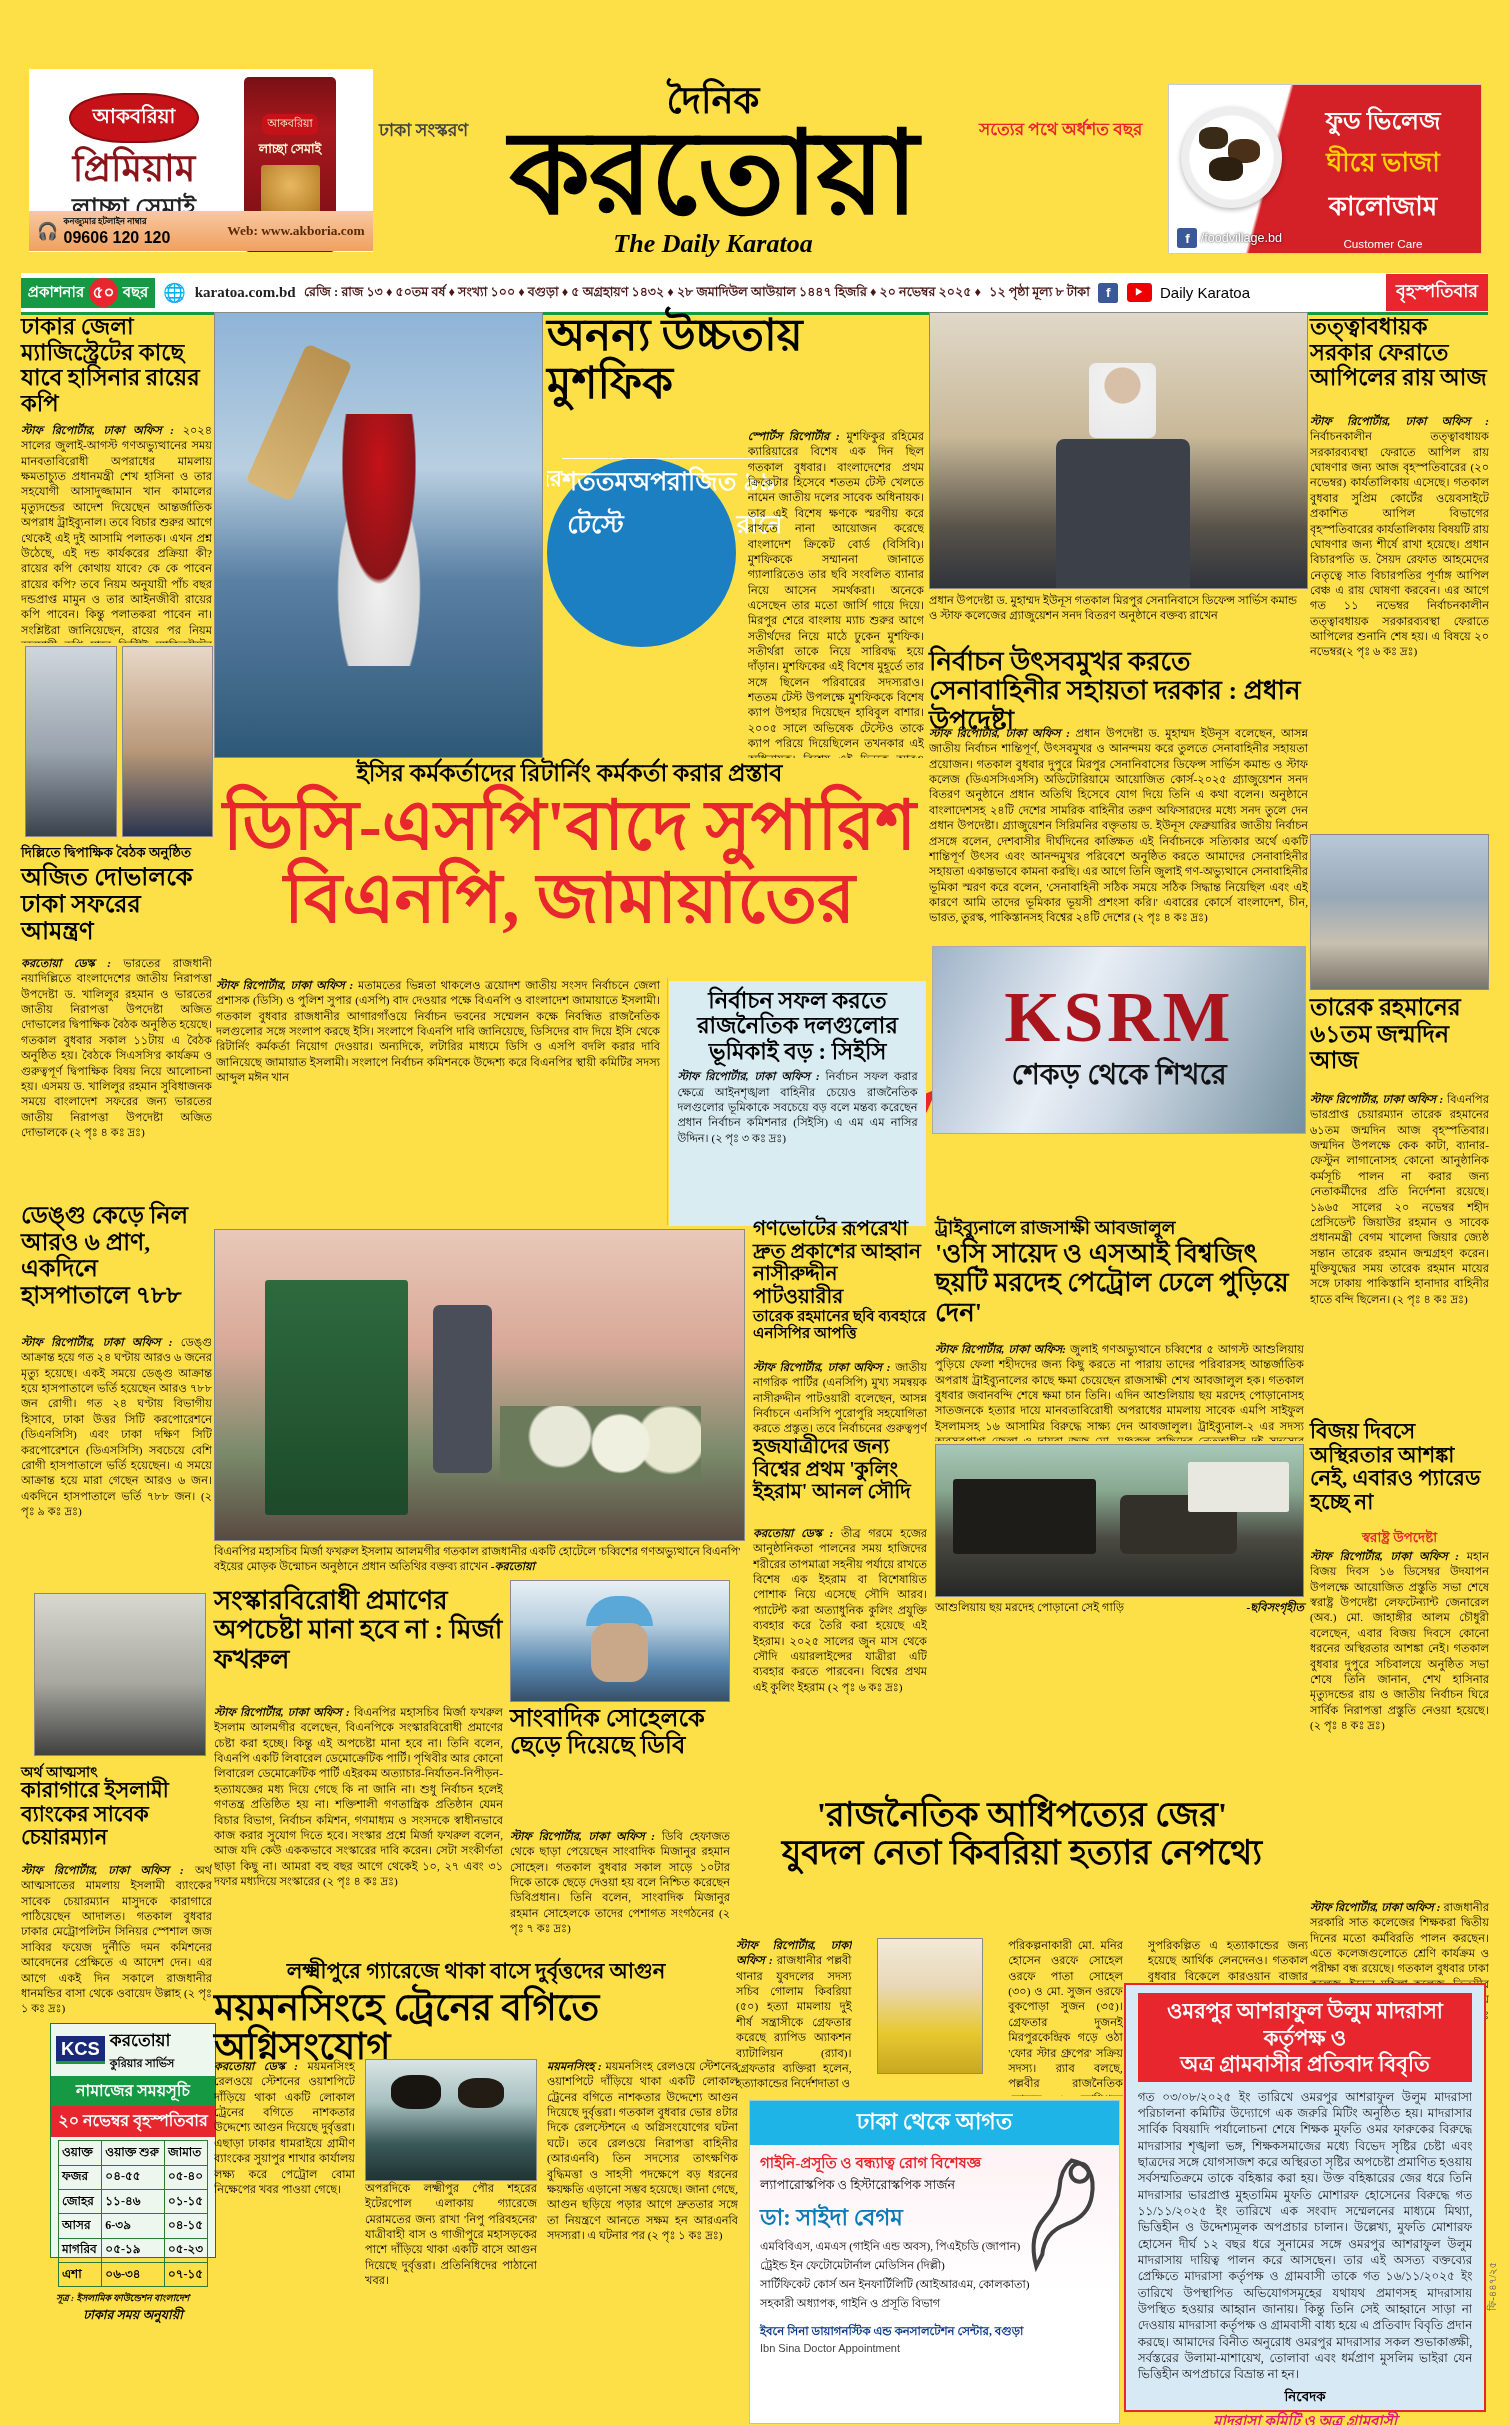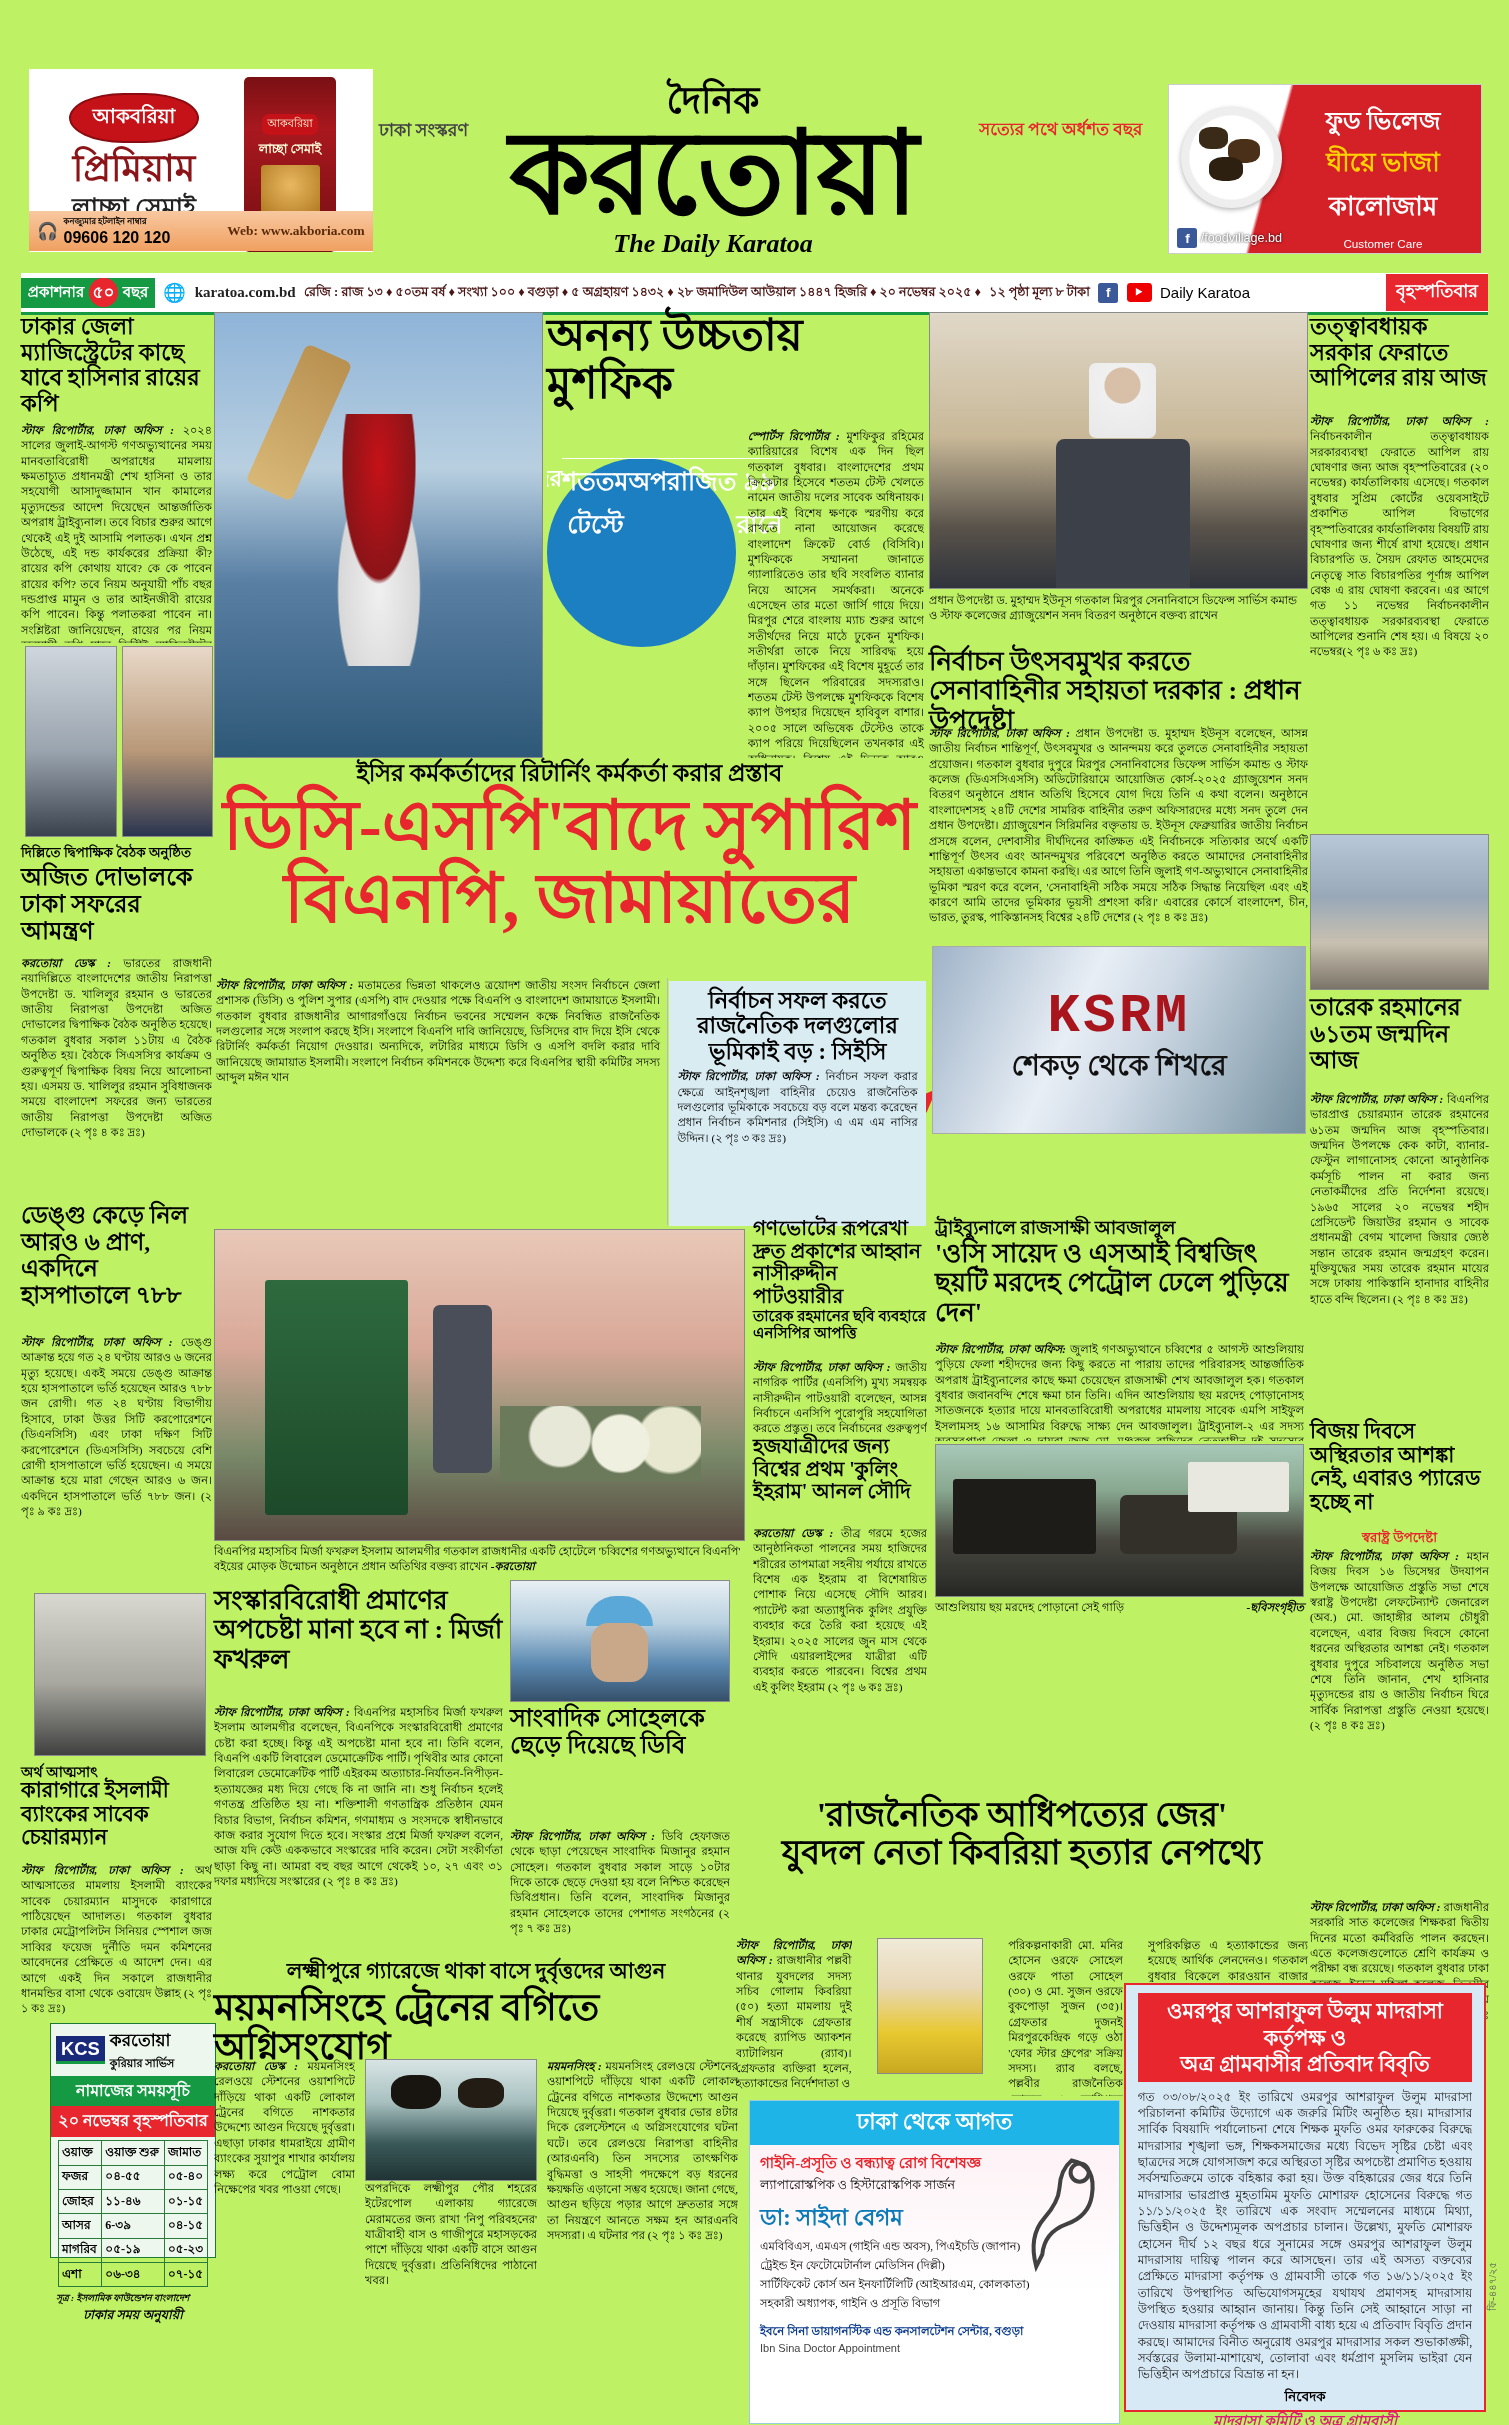--- a/index.html
+++ b/index.html
@@ -1,17 +1,17 @@
 <!DOCTYPE html>
 <html lang="bn" style="font-size:13.4px"><head>
 <meta charset="utf-8">
 <style>
   html,body{margin:0;padding:0;background:#fff;}
   body{font-family:"Liberation Serif",serif;color:#000;}
-  #page{position:relative;width:1509px;height:2426px;background:#bef264;overflow:hidden;margin:0 auto;}
+  #page{position:relative;width:1509px;height:2426px;background:#fde047;overflow:hidden;margin:0 auto;}
   .abs{position:absolute;}
   .hd{font-weight:bold;line-height:1.13;color:#000;}
   .body{font-size:11.3px;line-height:1.36;text-align:justify;overflow:hidden;}
   .byl{font-weight:bold;font-style:italic;}
   .kick{font-weight:bold;}
   .photo{border:0.8px solid #8a8a8a;box-sizing:border-box;}
   .cap{font-size:11.3px;line-height:1.3;}
   .ctr{text-align:center;}
   .red{color:#e8262d;}
   
@@ -32,21 +32,21 @@
   .ytic{background:#e00;color:#fff;width:25px;height:18.4px;display:inline-flex;align-items:center;justify-content:center;border-radius:3.4px;font-size:9.2px;}
   
   .ad-ak{background:#fff;display:flex;}
   .ad-fv{background:linear-gradient(105deg,#fff 0%,#fff 34%,#d42027 35%,#d42027 100%);border:0.8px solid #ccc;position:relative;overflow:hidden;}
   .kcsbox{background:#eef7ee;border:1.7px solid #1a7a33;font-size:11px;}
   .kcs-green{background:#159a43;color:#fff;font-weight:bold;text-align:center;font-size:16px;padding:1.7px 0;}
   .kcs-red{background:#e8262d;color:#fff;font-weight:bold;text-align:center;font-size:16px;padding:1.7px 0;}
   .kcs-table{width:92%;margin:3.4px auto;border-collapse:collapse;}
   .kcs-table td{border:0.8px solid #2a7a3a;padding:1.7px 3.4px;font-size:12px;font-weight:bold;}
   .ksrm{background:linear-gradient(115deg,#9fb3c8 0%,#e8eef5 38%,#cfdae6 55%,#75909f 100%);display:flex;flex-direction:column;align-items:center;justify-content:center;border:0.8px solid #aaa;}
-  .ksrm-logo{color:#a8151c;font-size:54px;font-weight:900;line-height:1;font-family:Liberation Mono, monospace;letter-spacing:3.4px;text-align:center;}
+  .ksrm-logo{color:#a8151c;font-size:72px;font-weight:900;line-height:1;font-family:Liberation Serif, serif;letter-spacing:3.4px;text-align:center;}
   .ksrm-tag{font-size:28.5px;font-weight:bold;color:#111;}
   .docad{border:0.8px solid #9cd;overflow:hidden;background:linear-gradient(180deg,#fdeef2 0%,#fff 60%);}
   .doc-head{background:#1fb4e8;color:#fff;text-align:center;font-size:22px;font-weight:bold;padding:3.4px 0;}
   .protest{background:#d8e9f6;border:2.5px solid #e8262d;box-sizing:border-box;padding:8.4px 11.7px;}
   .protest-title{background:#e8262d;color:#fff;text-align:center;font-weight:bold;font-size:21px;line-height:1.25;padding:5px 3.4px;}
   .circle-badge{background:#1b7fc2;border-radius:50%;color:#fff;text-align:center;display:flex;flex-direction:row;justify-content:center;}
   .circle-badge div{border-top:1.7px solid #fff;padding:3.4px 0;font-weight:bold;}
   .circle-badge div:first-child{border-top:none;}
   .cecbox{background:#d9ecf2;padding:6.7px 8.4px;box-sizing:border-box;}
   .vtext{writing-mode:vertical-rl;transform:rotate(180deg);font-size:10px;color:#555;}

